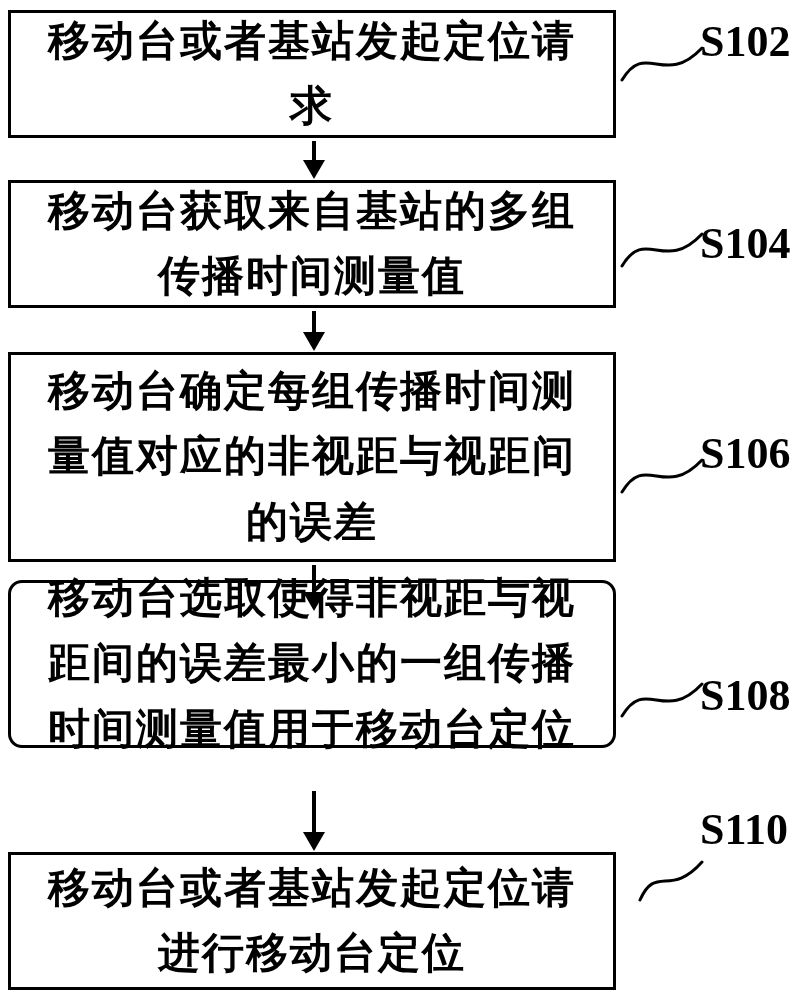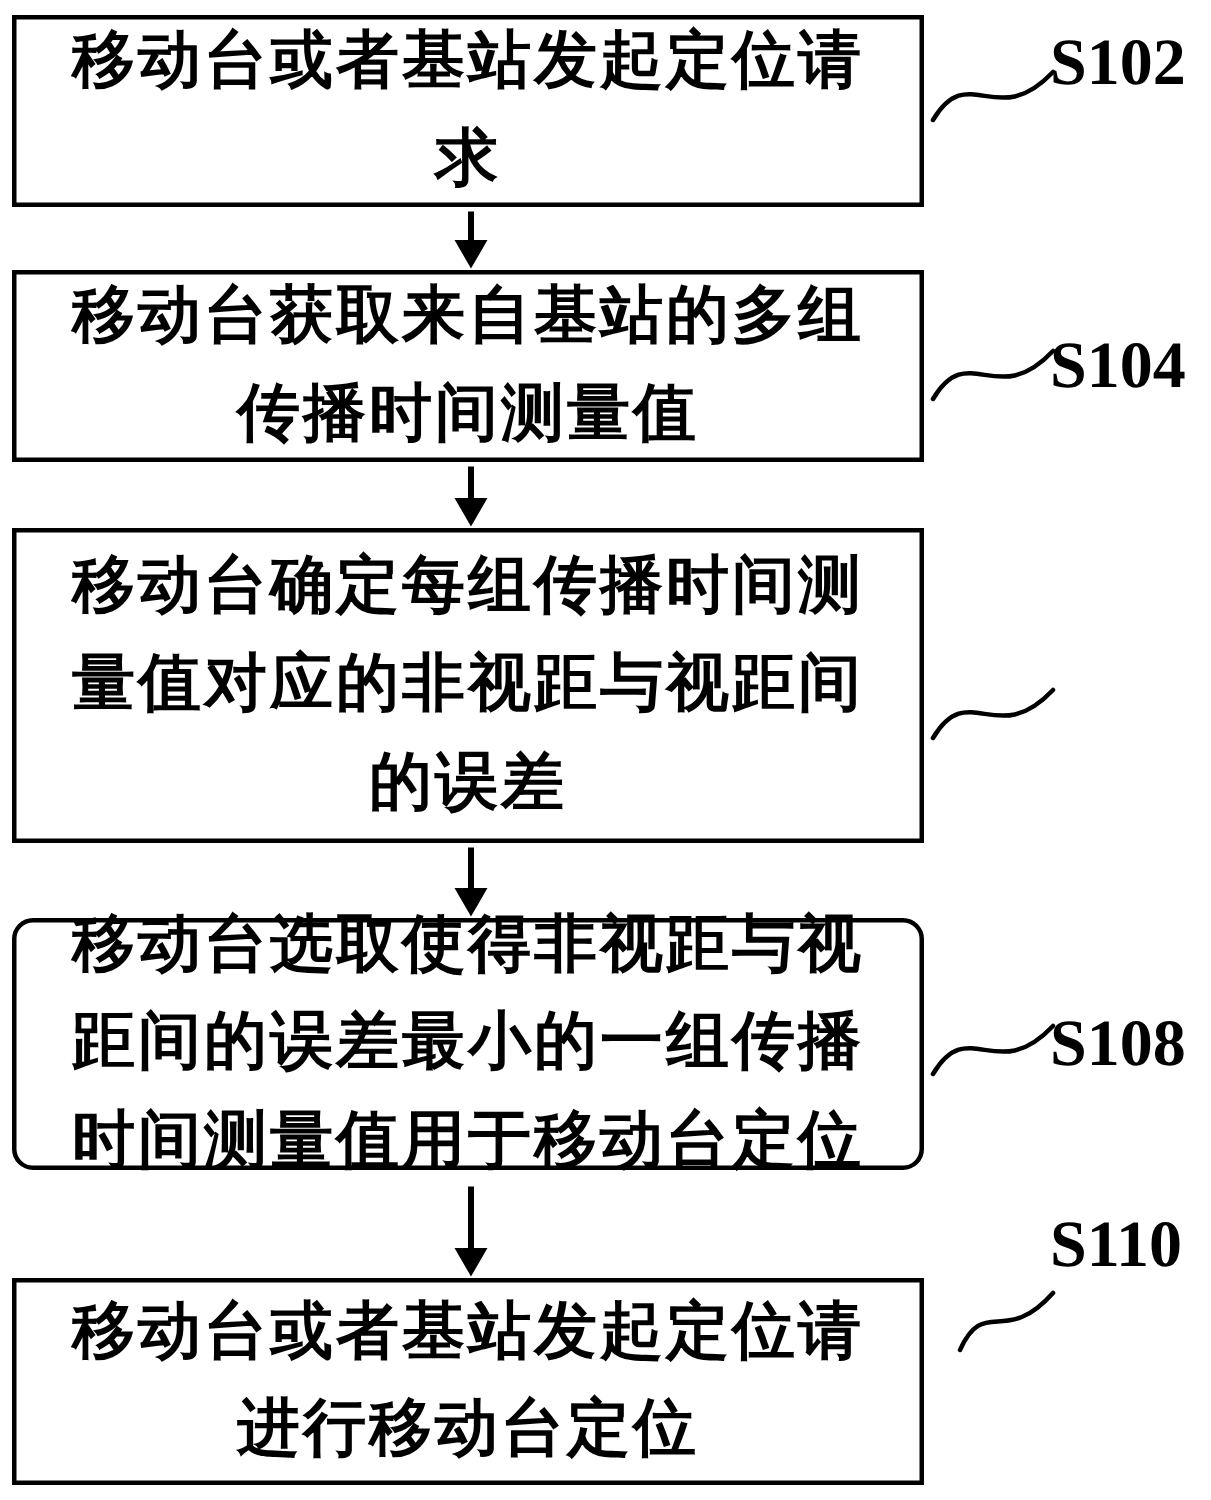--- a/index.html
+++ b/index.html
@@ -32,21 +32,21 @@
     font-size: 42px;
     line-height: 1.55;
     font-weight: 700;
     color: #000000;
     letter-spacing: 2px;
     font-family: "Liberation Serif", "DejaVu Serif", serif;
   }
   .box-1 { top: 10px;  height: 128px; }
   .box-2 { top: 180px; height: 128px; }
   .box-3 { top: 352px; height: 210px; }
-  .box-4 { top: 612px; height: 168px; border-radius: 14px; }
+  .box-4 { top: 580px; height: 168px; border-radius: 14px; }
   .box-5 { top: 852px; height: 138px; }
 
   .down-arrow {
     position: absolute;
     left: 314px;
     transform: translateX(-50%);
     display: flex;
     flex-direction: column;
     align-items: center;
   }
@@ -160,16 +160,17 @@
     </svg>
   </div>
   <div class="leader-curve leader-5">
     <svg width="84" height="50" viewBox="0 0 84 50">
       <path d="M20,46 C36,10 50,44 82,8" stroke="#000000" stroke-width="3" fill="none" stroke-linecap="round"></path>
     </svg>
   </div>
 
   <div class="step-label label-1">S102</div>
   <div class="step-label label-2">S104</div>
+  <div class="step-label label-3">S106</div>
   <div class="step-label label-4">S108</div>
   <div class="step-label label-5">S110</div>
 
 </div>
 
 </body></html>

